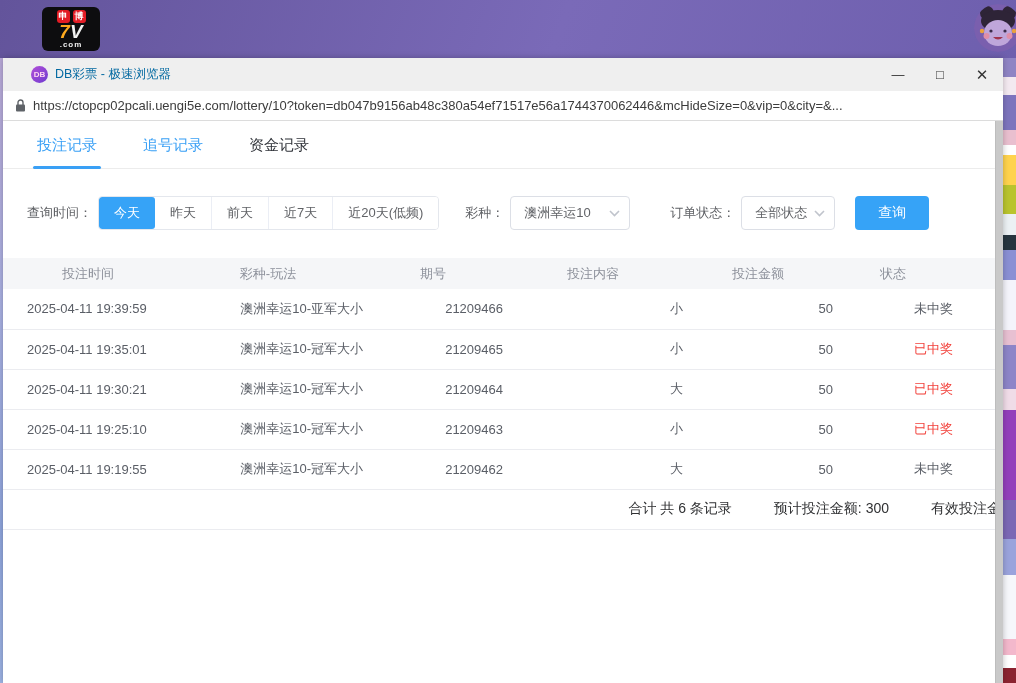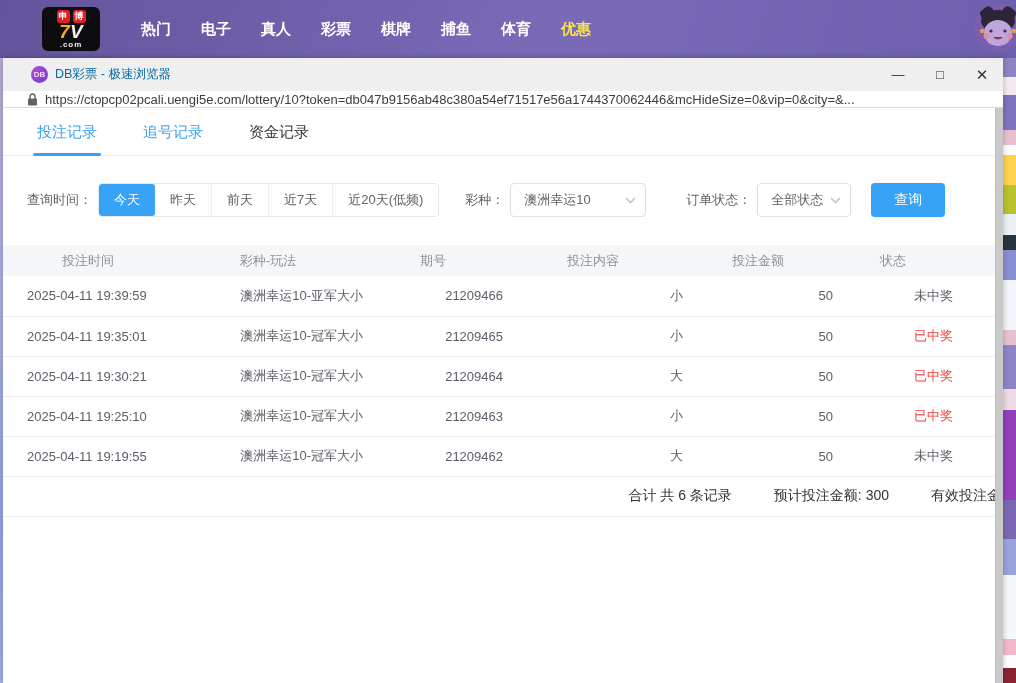--- a/index.html
+++ b/index.html
@@ -37,21 +37,21 @@
   }
 
   
   .browser-window { position:absolute; left:3px; top:58px; width:1000px; height:625px; background:#fff; box-shadow:0 0 6px rgba(0,0,0,.25); z-index:2; display:flex; flex-direction:column; }
   .titlebar { height:33px; background:#efefef; display:flex; align-items:center; padding-left:28px; flex:0 0 auto; }
   .app-icon { width:17px; height:17px; border-radius:50%; background:linear-gradient(135deg,#b14fd8,#6f3bd0); color:#ffd7f0; font-size:8px; font-weight:bold; display:flex; align-items:center; justify-content:center; margin-right:7px; }
   .win-title { font-size:12.5px; color:#0369a1; }
   .win-controls { margin-left:auto; display:flex; height:100%; }
   .win-ctrl { width:42px; height:100%; display:flex; align-items:center; justify-content:center; font-size:13px; color:#333; cursor:pointer; }
   .win-ctrl.close { font-size:15px; }
-  .urlbar { height:17px; background:#fff; border-bottom:1px solid #dcdcdc; display:flex; align-items:center; padding-left:24px; flex:0 0 auto;text-align:right; }
+  .urlbar { height:30px; background:#fff; border-bottom:1px solid #dcdcdc; display:flex; align-items:center; padding-left:12px; flex:0 0 auto;text-align:right; }
   .lock-icon { margin-right:7px; flex:0 0 auto; display:flex; }
   .url-text { font-size:13px; color:#3c3c3c; white-space:nowrap; overflow:hidden; }
 
   .content { position:relative; flex:1; background:#fff; overflow:hidden; }
 
   
   .tabs { display:flex; gap:46px; padding:15px 0 0 34px; border-bottom:1px solid #ececec; }
   .tab { font-size:15px; color:#2f3238; padding-bottom:13px; position:relative; cursor:pointer; }
   .tab.blue { color:#3aa0f5; }
   .tab.active::after { content:""; position:absolute; left:-4px; right:-4px; bottom:-1px; height:3px; background:#3aa0f5; border-radius:2px; }
@@ -60,21 +60,21 @@
   .filters { display:flex; align-items:center; margin:27px 0 0 24px; font-size:13px; color:#606266; }
   .flabel { margin-right:6px; white-space:nowrap; }
   .btn-group { display:inline-flex; border:1px solid #e4e7ed; border-radius:4px; height:34px; overflow:hidden; align-items:stretch; }
   .tbtn { border:none; background:#fff; color:#606266; font-size:13px; padding:0 15px; cursor:pointer; font-family:inherit; position:relative; }
   .tbtn + .tbtn { border-left:1px solid #ebeef5; }
   .tbtn.active { background:#36a3f7; color:#fff; border-radius:3px; }
   .tbtn.active + .tbtn { border-left:none; }
   .flabel.lottery { margin-left:26px; }
   .flabel.status { margin-left:40px; }
   .select { height:34px; border:1px solid #dcdfe6; border-radius:4px; background:#fff; display:inline-flex; align-items:center; justify-content:space-between; padding:0 9px 0 13px; cursor:pointer; color:#606266; }
-  .select.lottery { width:136px; }
+  .select.lottery { width:120px; }
   .select.status { width:94px; }
   .chevron-down { margin-left:6px; display:flex; }
   .search-btn { margin-left:20px; width:74px; height:34px; background:#36a3f7; border:none; border-radius:4px; color:#fff; font-size:14px; cursor:pointer; font-family:inherit; }
 
   
   table.records { width:100%; border-collapse:collapse; table-layout:fixed; margin-top:28px; }
   table.records col.c1{width:170px} table.records col.c2{width:190px} table.records col.c3{width:140px}
   table.records col.c4{width:180px} table.records col.c5{width:150px} table.records col.c6{width:120px}
   table.records col.c7{width:auto}
   table.records th { height:31px; background:#f5f6f8; color:#8c909a; font-size:13px; font-weight:normal; text-align:center; }
@@ -95,30 +95,20 @@
 
   <div class="site-nav">
     <div class="logo">
       <div class="logo-badges">
         <span class="logo-badge">申</span>
         <span class="logo-badge">博</span>
       </div>
       <div class="logo-main"><span class="seven">7</span><span class="vee">V</span></div>
       <div class="logo-com">.com</div>
     </div>
-    <nav class="nav-items">
-      <a class="nav-item">热门</a>
-      <a class="nav-item">电子</a>
-      <a class="nav-item">真人</a>
-      <a class="nav-item">彩票</a>
-      <a class="nav-item">棋牌</a>
-      <a class="nav-item">捕鱼</a>
-      <a class="nav-item">体育</a>
-      <a class="nav-item highlight">优惠</a>
-    </nav>
     <div class="avatar">
       <svg width="48" height="48" viewBox="0 0 48 48">
         <circle cx="24" cy="24" r="24" fill="#7a5fae"></circle>
         <circle cx="13" cy="9" r="7" fill="#2e2437"></circle>
         <circle cx="35" cy="9" r="7" fill="#2e2437"></circle>
         <ellipse cx="24" cy="17" rx="17" ry="11" fill="#2e2437"></ellipse>
         <ellipse cx="24" cy="29" rx="14" ry="13" fill="#bfa6da"></ellipse>
         <circle cx="17" cy="27" r="1.6" fill="#3a2b4a"></circle>
         <circle cx="31" cy="27" r="1.6" fill="#3a2b4a"></circle>
         <circle cx="12.5" cy="32" r="3" fill="#e08ea8"></circle>

